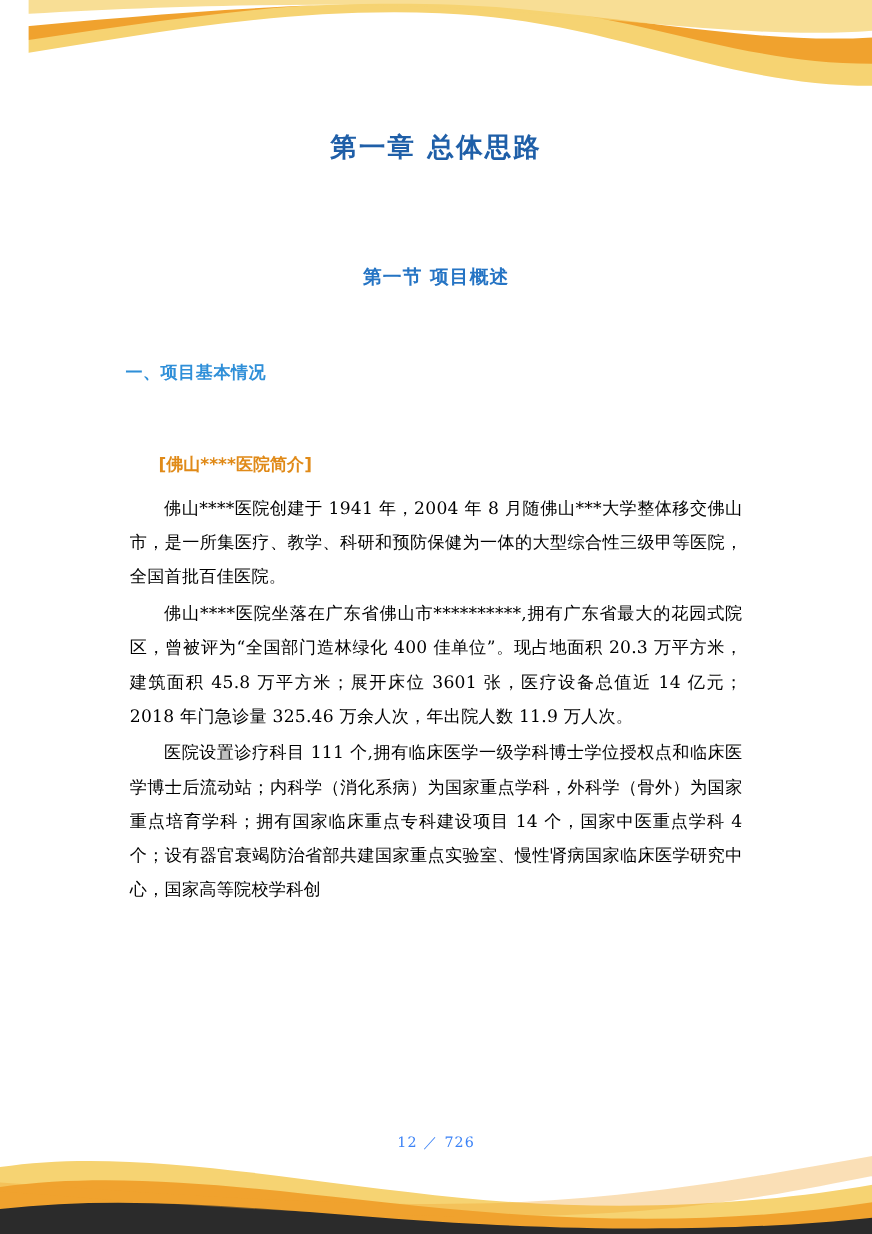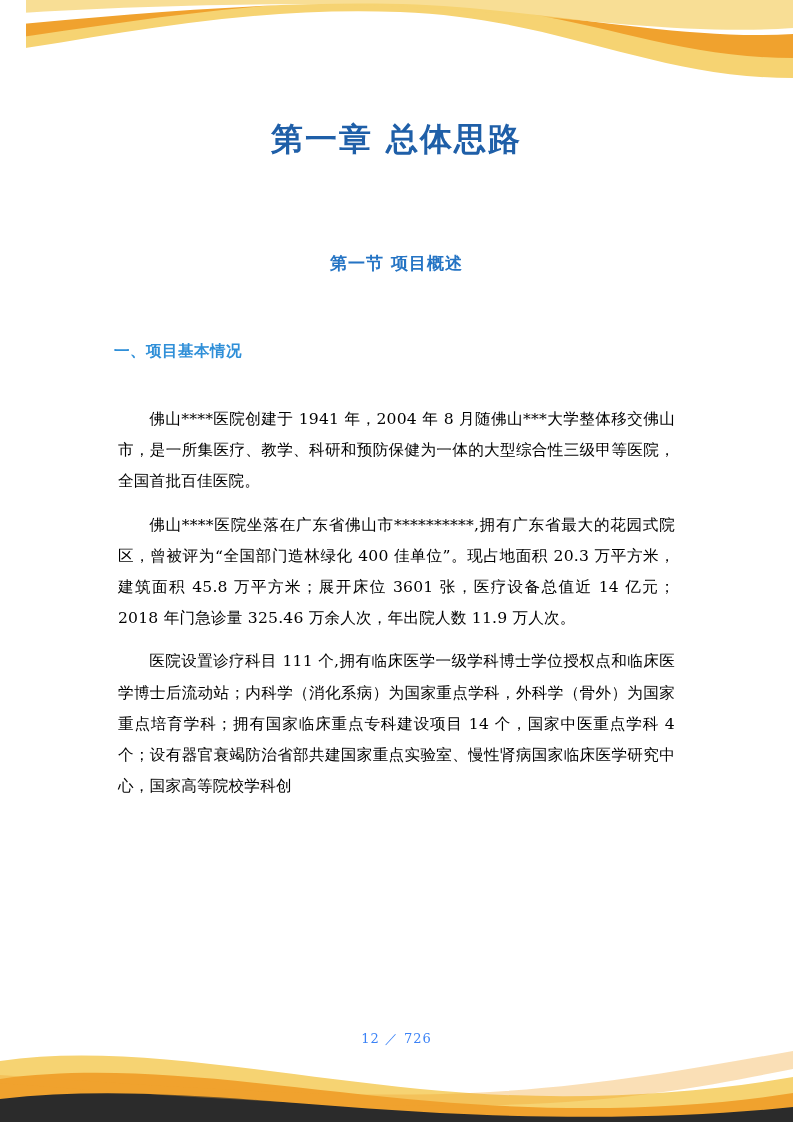--- a/index.html
+++ b/index.html
@@ -49,21 +49,21 @@
     position: absolute;
     left: 0;
     top: 0;
     width: 793px;
   }
   .chapter-title {
     margin: 0;
     padding-top: 118px;
     text-align: center;
     color: #1f5fa8;
-    font-size: 32px;
+    font-size: 24px;
     font-weight: bold;
     letter-spacing: 2px;
     font-family: "DejaVu Sans", "Liberation Sans", sans-serif;
   }
   .section-title {
     margin: 12px;
     padding-top: 78px;
     text-align: center;
     color: #2574c4;
     font-size: 17px;
@@ -89,21 +89,21 @@
     font-size: 15.5px;
     font-weight: bold;
     font-family: "DejaVu Sans", "Liberation Sans", sans-serif;
   }
   .body-block {
     padding-top: 14px;
     padding-left: 118px;
     padding-right: 118px;
   }
   .para {
-    margin: 12px 0 2px 0;
+    margin: 0 0 2px 0;
     text-indent: 2em;
     font-size: 15.6px;
     line-height: 2.0;
     color: #000000;
     text-align: justify;
     font-family: "DejaVu Serif", "Liberation Serif", serif;
     letter-spacing: 0.2px;
   }
   .footer-page {
     position: absolute;
@@ -134,20 +134,21 @@
   <div class="side-bar-left"></div>
 
   <div class="content">
 
     <h1 class="chapter-title">第一章 总体思路</h1>
 
     <h2 class="section-title">第一节 项目概述</h2>
 
     <h3 class="subsection-title">一、项目基本情况</h3>
 
+    <h4 class="bracket-title">[佛山****医院简介]</h4>
 
     <div class="body-block">
       <p class="para">佛山****医院创建于 1941 年，2004 年 8 月随佛山***大学整体移交佛山市，是一所集医疗、教学、科研和预防保健为一体的大型综合性三级甲等医院，全国首批百佳医院。</p>
       <p class="para">佛山****医院坐落在广东省佛山市**********,拥有广东省最大的花园式院区，曾被评为“全国部门造林绿化 400 佳单位”。现占地面积 20.3 万平方米，建筑面积 45.8 万平方米；展开床位 3601 张，医疗设备总值近 14 亿元；2018 年门急诊量 325.46 万余人次，年出院人数 11.9 万人次。</p>
       <p class="para">医院设置诊疗科目 111 个,拥有临床医学一级学科博士学位授权点和临床医学博士后流动站；内科学（消化系病）为国家重点学科，外科学（骨外）为国家重点培育学科；拥有国家临床重点专科建设项目 14 个，国家中医重点学科 4 个；设有器官衰竭防治省部共建国家重点实验室、慢性肾病国家临床医学研究中心，国家高等院校学科创</p>
     </div>
 
   </div>
 
   <div class="footer-page">12 ／ 726</div>

